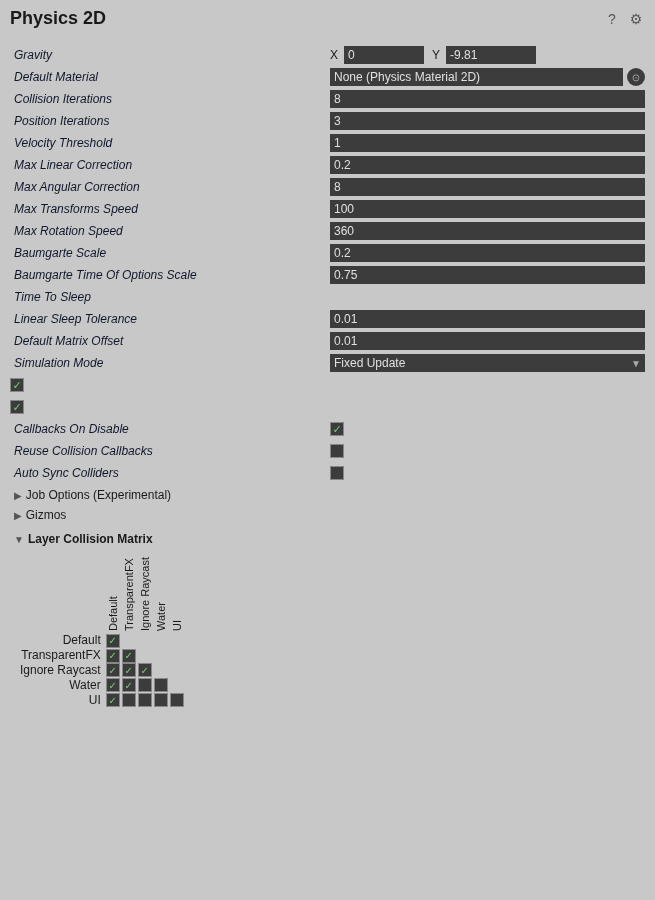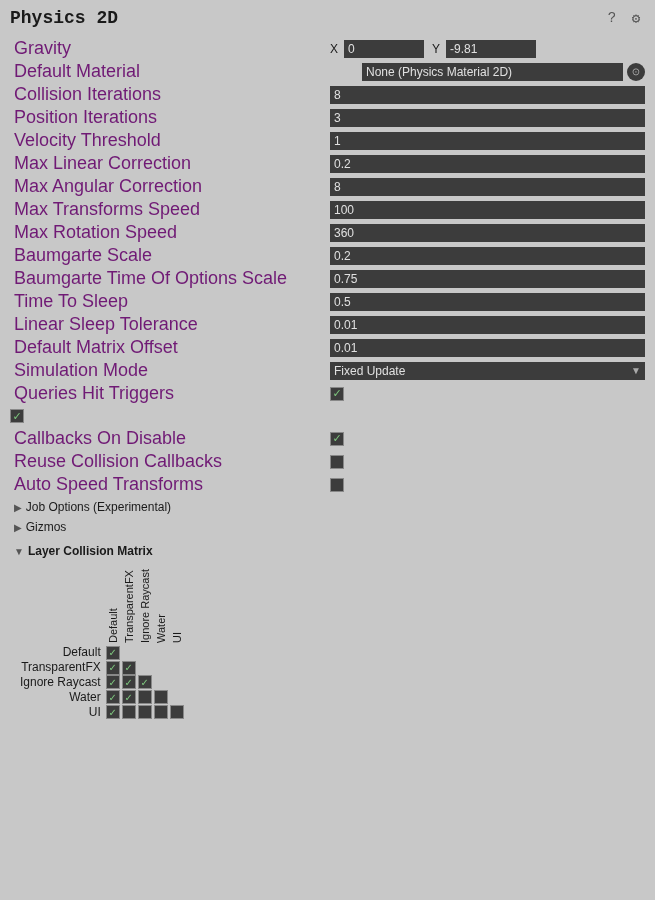--- a/index.html
+++ b/index.html
@@ -12,22 +12,21 @@
       min-height: 900px;
     }
     .panel {
       background: #c8c8c8;
       padding: 8px 10px;
     }
     .panel-header {
       display: flex;
       align-items: center;
       justify-content: space-between;
-      margin-bottom: 10px;
-      font-family: Liberation Mono, monospace;
+      margin-bottom: 16px;
     }
     .panel-title {
       font-size: 18px;
       font-weight: bold;
       color: #1a1a1a;
     }
     .header-icons {
       display: flex;
       gap: 6px;
     }
@@ -41,22 +40,23 @@
     }
     .row {
       display: flex;
       align-items: center;
       min-height: 20px;
       margin-bottom: 2px;
     }
     .row-label {
       flex: 0 0 320px;
       padding-left: 4px;
-      color: #701a75;
-      font-size: 18px;
+      color: #0f172a;
+      font-size: 12px;
+      font-style: italic;
     }
     .row-value {
       flex: 1;
     }
     .input-field {
       width: 100%;
       height: 18px;
       background: #3c3c3c;
       border: none;
       color: #e0e0e0;
@@ -213,21 +213,21 @@
         <span class="gravity-label-x">X</span>
         <input class="gravity-input" type="text" value="0" style="">
         <span class="gravity-label-x" style="margin-left:4px;">Y</span>
         <input class="gravity-input" type="text" style="width: 90px;" value="-9.81">
       </div>
     </div>
   </div>
 
   <div class="row">
     <div class="row-label">Default Material</div>
-    <div class="row-value" style="display:flex;gap:2px;margin-left:32px;">
+    <div class="row-value" style="display:flex;gap:2px;">
       <div class="dropdown-field">
         <span>None (Physics Material 2D)</span>
       </div>
       <div class="dropdown-circle">⊙</div>
     </div>
   </div>
 
   <div class="row">
     <div class="row-label">Collision Iterations</div>
     <div class="row-value"><input class="input-field" type="text" value="8" style=""></div>
@@ -268,21 +268,20 @@
     <div class="row-value"><input class="input-field" type="text" value="0.2" style=""></div>
   </div>
 
   <div class="row">
     <div class="row-label">Baumgarte Time Of Options Scale</div>
     <div class="row-value"><input class="input-field" type="text" value="0.75" style=""></div>
   </div>
 
   <div class="row">
     <div class="row-label">Time To Sleep</div>
-    <div class="row-value"><input class="input-field" type="text" value="0.5" style=""></div>
   </div>
 
   <div class="row">
     <div class="row-label">Linear Sleep Tolerance</div>
     <div class="row-value"><input class="input-field" type="text" value="0.01" style=""></div>
   </div>
 
 
   <div class="row">
     <div class="row-label">Default Matrix Offset</div>
@@ -293,21 +292,20 @@
     <div class="row-label">Simulation Mode</div>
     <div class="row-value">
       <div class="dropdown-field" style="display:flex;align-items:center;justify-content:space-between;padding:0 4px;">
         <span>Fixed Update</span>
         <span style="font-size:10px;color:#aaa;">▼</span>
       </div>
     </div>
   </div>
 
   <div class="row">
-    <div class="row-label">Queries Hit Triggers</div>
     <div class="row-value">
       <div class="checkbox-checked">
         <span>✓</span>
       </div>
     </div>
   </div>
 
   <div class="row">
     <div class="row-value">
       <div class="checkbox-checked">
@@ -326,21 +324,21 @@
   </div>
 
   <div class="row">
     <div class="row-label">Reuse Collision Callbacks</div>
     <div class="row-value">
       <div class="checkbox-unchecked"></div>
     </div>
   </div>
 
   <div class="row">
-    <div class="row-label">Auto Speed Transforms</div>
+    <div class="row-label">Auto Sync Colliders</div>
     <div class="row-value">
       <div class="checkbox-unchecked"></div>
     </div>
   </div>
 
   <div class="section-foldout">
     <span class="foldout-arrow">▶</span>
     <span>Job Options (Experimental)</span>
   </div>
 

